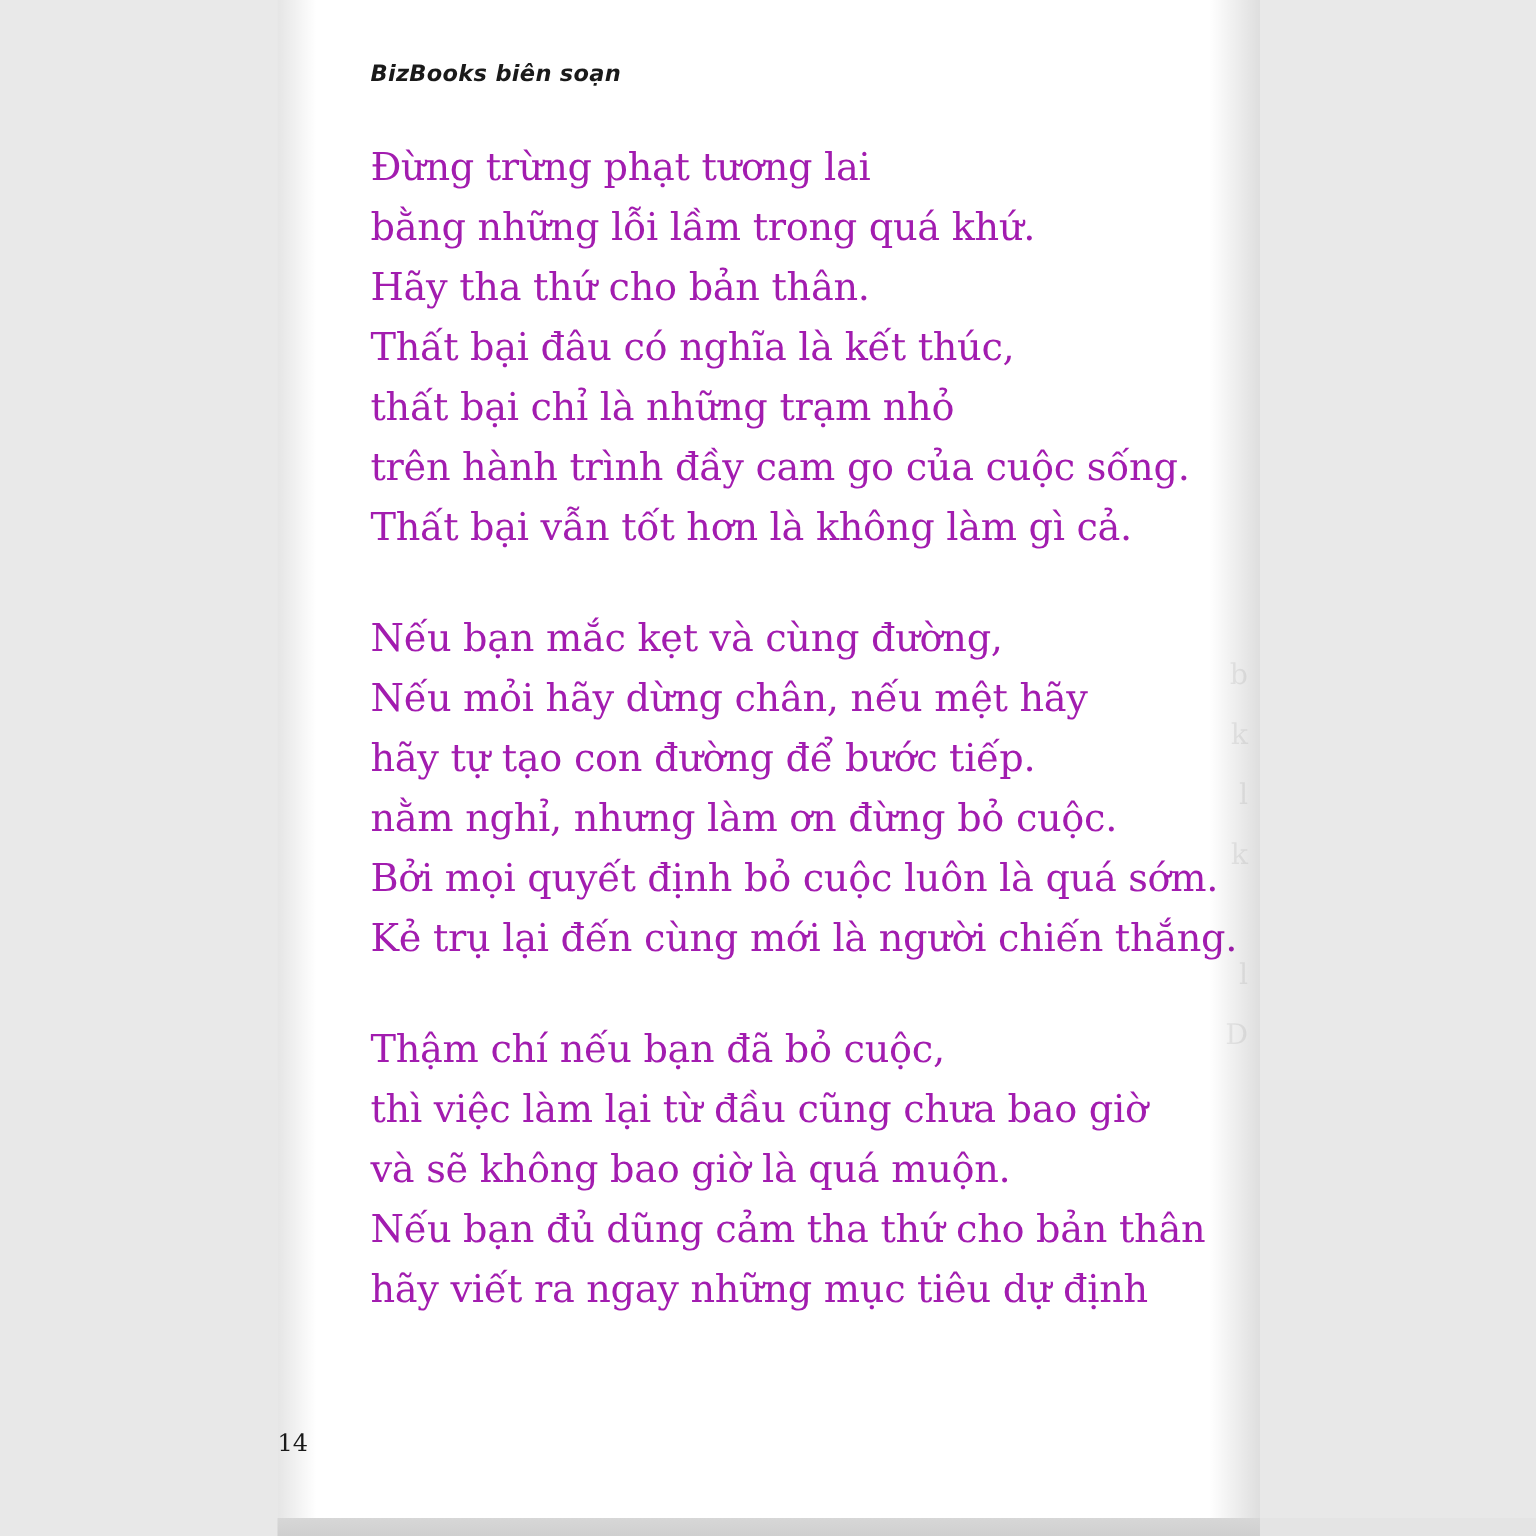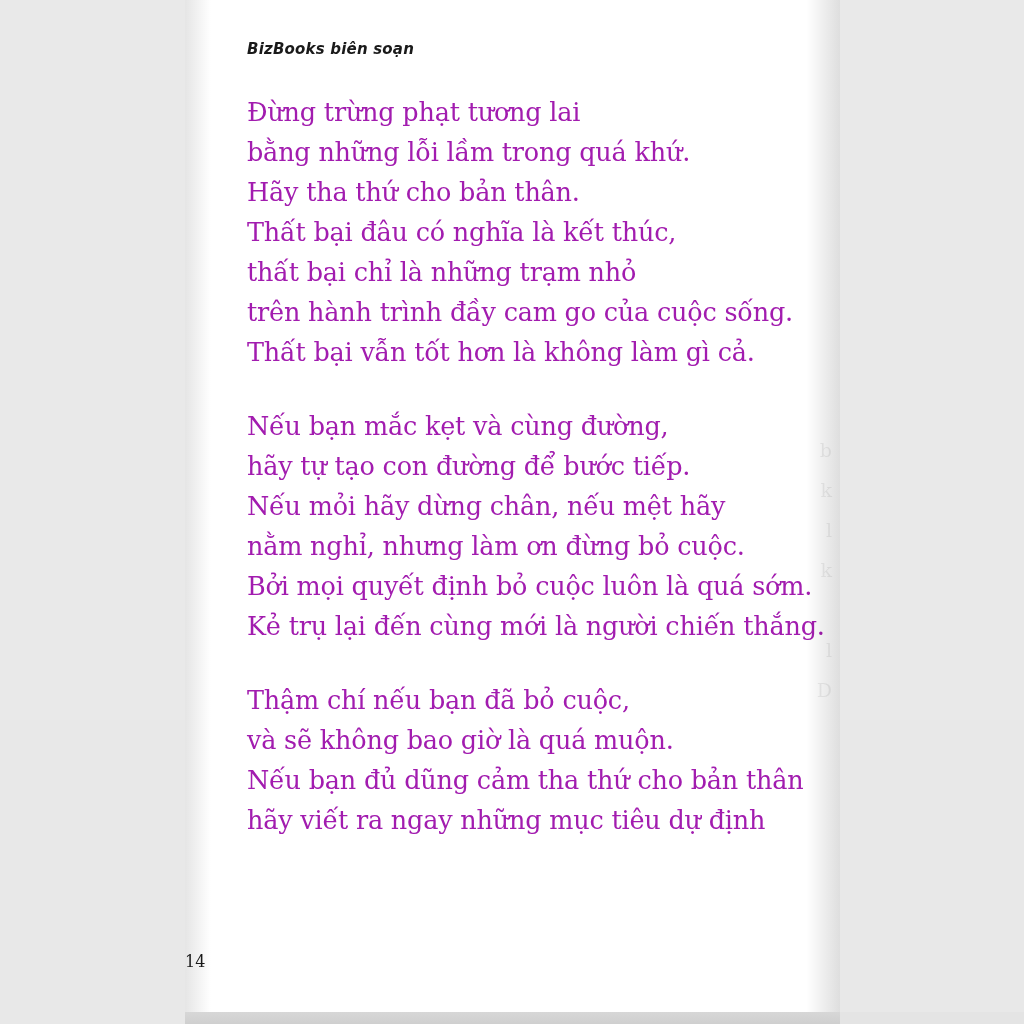--- a/index.html
+++ b/index.html
@@ -134,29 +134,30 @@
         <div class="line">bằng những lỗi lầm trong quá khứ.</div>
         <div class="line">Hãy tha thứ cho bản thân.</div>
         <div class="line">Thất bại đâu có nghĩa là kết thúc,</div>
         <div class="line">thất bại chỉ là những trạm nhỏ</div>
         <div class="line">trên hành trình đầy cam go của cuộc sống.</div>
         <div class="line">Thất bại vẫn tốt hơn là không làm gì cả.</div>
       </div>
 
       <div class="stanza">
         <div class="line">Nếu bạn mắc kẹt và cùng đường,</div>
+        <div class="line">Nếu mỏi hãy dừng chân, nếu mệt hãy</div>
         <div class="line">hãy tự tạo con đường để bước tiếp.</div>
-        <div class="line">Nếu mỏi hãy dừng chân, nếu mệt hãy</div>
         <div class="line">nằm nghỉ, nhưng làm ơn đừng bỏ cuộc.</div>
         <div class="line">Bởi mọi quyết định bỏ cuộc luôn là quá sớm.</div>
         <div class="line">Kẻ trụ lại đến cùng mới là người chiến thắng.</div>
       </div>
 
       <div class="stanza">
         <div class="line">Thậm chí nếu bạn đã bỏ cuộc,</div>
+        <div class="line">thì việc làm lại từ đầu cũng chưa bao giờ</div>
         <div class="line">và sẽ không bao giờ là quá muộn.</div>
         <div class="line">Nếu bạn đủ dũng cảm tha thứ cho bản thân</div>
         <div class="line">hãy viết ra ngay những mục tiêu dự định</div>
       </div>
 
     </div>
 
     <div id="bleed">b
 k
 l

